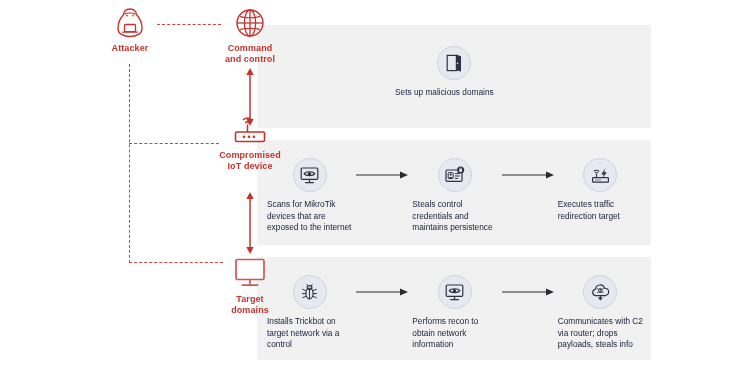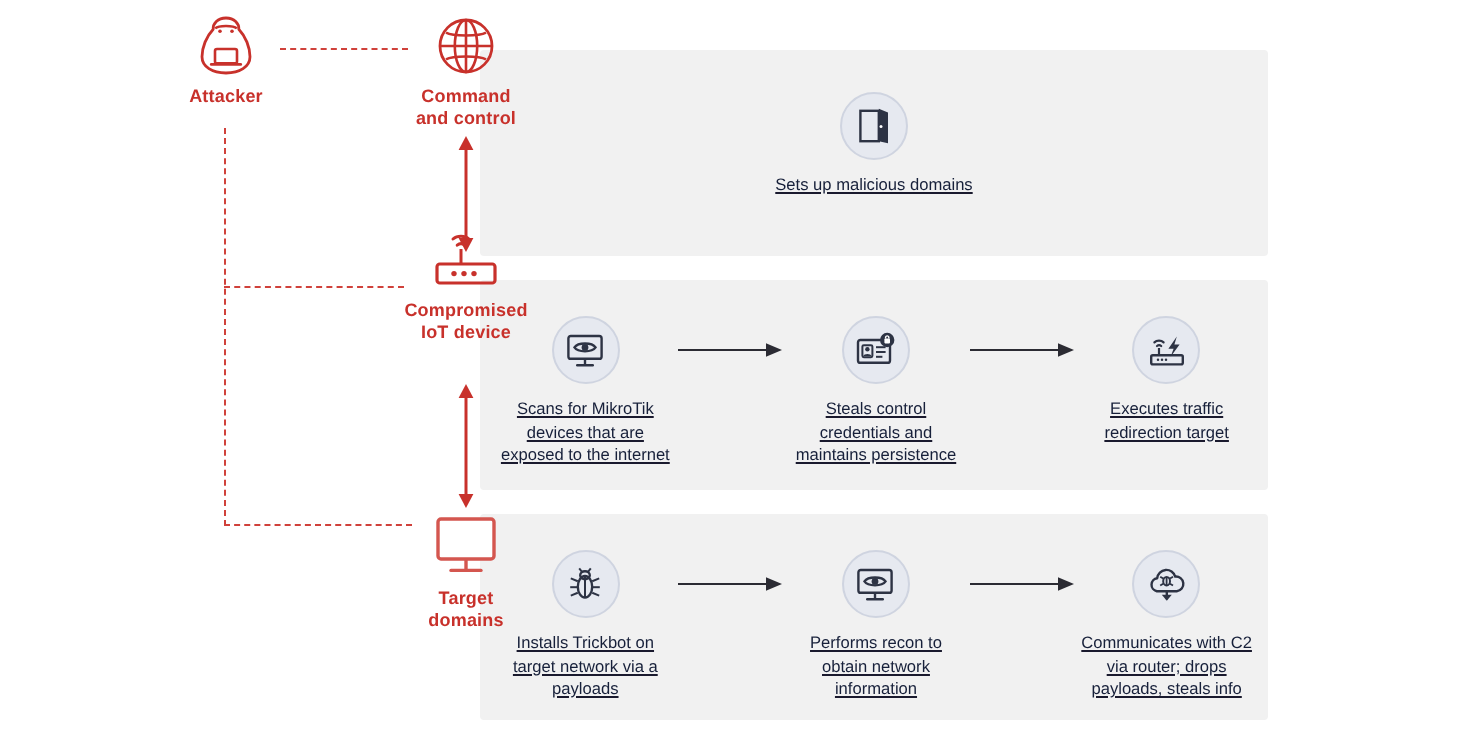--- a/index.html
+++ b/index.html
@@ -4,21 +4,21 @@
 <style>
   html,body{margin:0;padding:0;}
   body{
     width:740px;height:370px;
     background:#ffffff;
     font-family:"Liberation Sans", sans-serif;
     overflow:hidden;
     position:relative;
     color:#1a1a2e;
   }
-  #stage{position:absolute;left:0;top:0;width:656px;height:370px;}
+  #stage{position:absolute;left:17px;top:0;width:656px;height:370px;}
 
   
   .actor{position:absolute;text-align:center;}
   .actor .cap{
     color:#c8312b;
     font-size:9px;
     font-weight:bold;
     line-height:11px;
     letter-spacing:.1px;
     white-space:pre-line;
@@ -38,22 +38,21 @@
     border-radius:2px;
   }
   .steps{
     position:absolute;
     display:flex;
     align-items:flex-start;
     justify-content:center;
   }
   .step{
     width:104px;
-    text-align:center;
-    text-decoration:underline;
+    text-align:left;
   }
   .step .bubble{
     width:34px;height:34px;border-radius:50%;
     background:#e6e9f0;
     border:1px solid #cfd4e0;
     margin:0 auto 7px auto;
     display:flex;align-items:center;justify-content:center;
     box-sizing:border-box;
   }
   .step .txt{
@@ -241,21 +240,21 @@
           <line x1="12" y1="3.9" x2="13.4" y2="2.2" stroke="#2d3344" stroke-width="1"></line>
           <line x1="10.5" y1="6.4" x2="10.5" y2="16.6" stroke="#2d3344" stroke-width="1"></line>
           <line x1="6.9" y1="8.6" x2="3.4" y2="7.2" stroke="#2d3344" stroke-width="1"></line>
           <line x1="6.9" y1="11.6" x2="3.1" y2="11.6" stroke="#2d3344" stroke-width="1"></line>
           <line x1="6.9" y1="14.4" x2="3.4" y2="15.8" stroke="#2d3344" stroke-width="1"></line>
           <line x1="14.1" y1="8.6" x2="17.6" y2="7.2" stroke="#2d3344" stroke-width="1"></line>
           <line x1="14.1" y1="11.6" x2="17.9" y2="11.6" stroke="#2d3344" stroke-width="1"></line>
           <line x1="14.1" y1="14.4" x2="17.6" y2="15.8" stroke="#2d3344" stroke-width="1"></line>
         </svg>
       </div>
-      <div class="txt">Installs Trickbot on target network via a payloads</div>
+      <div class="txt">Installs Trickbot on target network via a control</div>
     </div>
 
     <div class="conn">
       <svg width="52" height="10" viewBox="0 0 52 10">
         <line x1="0" y1="5" x2="45" y2="5" stroke="#2b2b33" stroke-width="1.1"></line>
         <path d="M52,5 L44,1.6 L44,8.4 Z" fill="#2b2b33"></path>
       </svg>
     </div>
 
     <div class="step">

